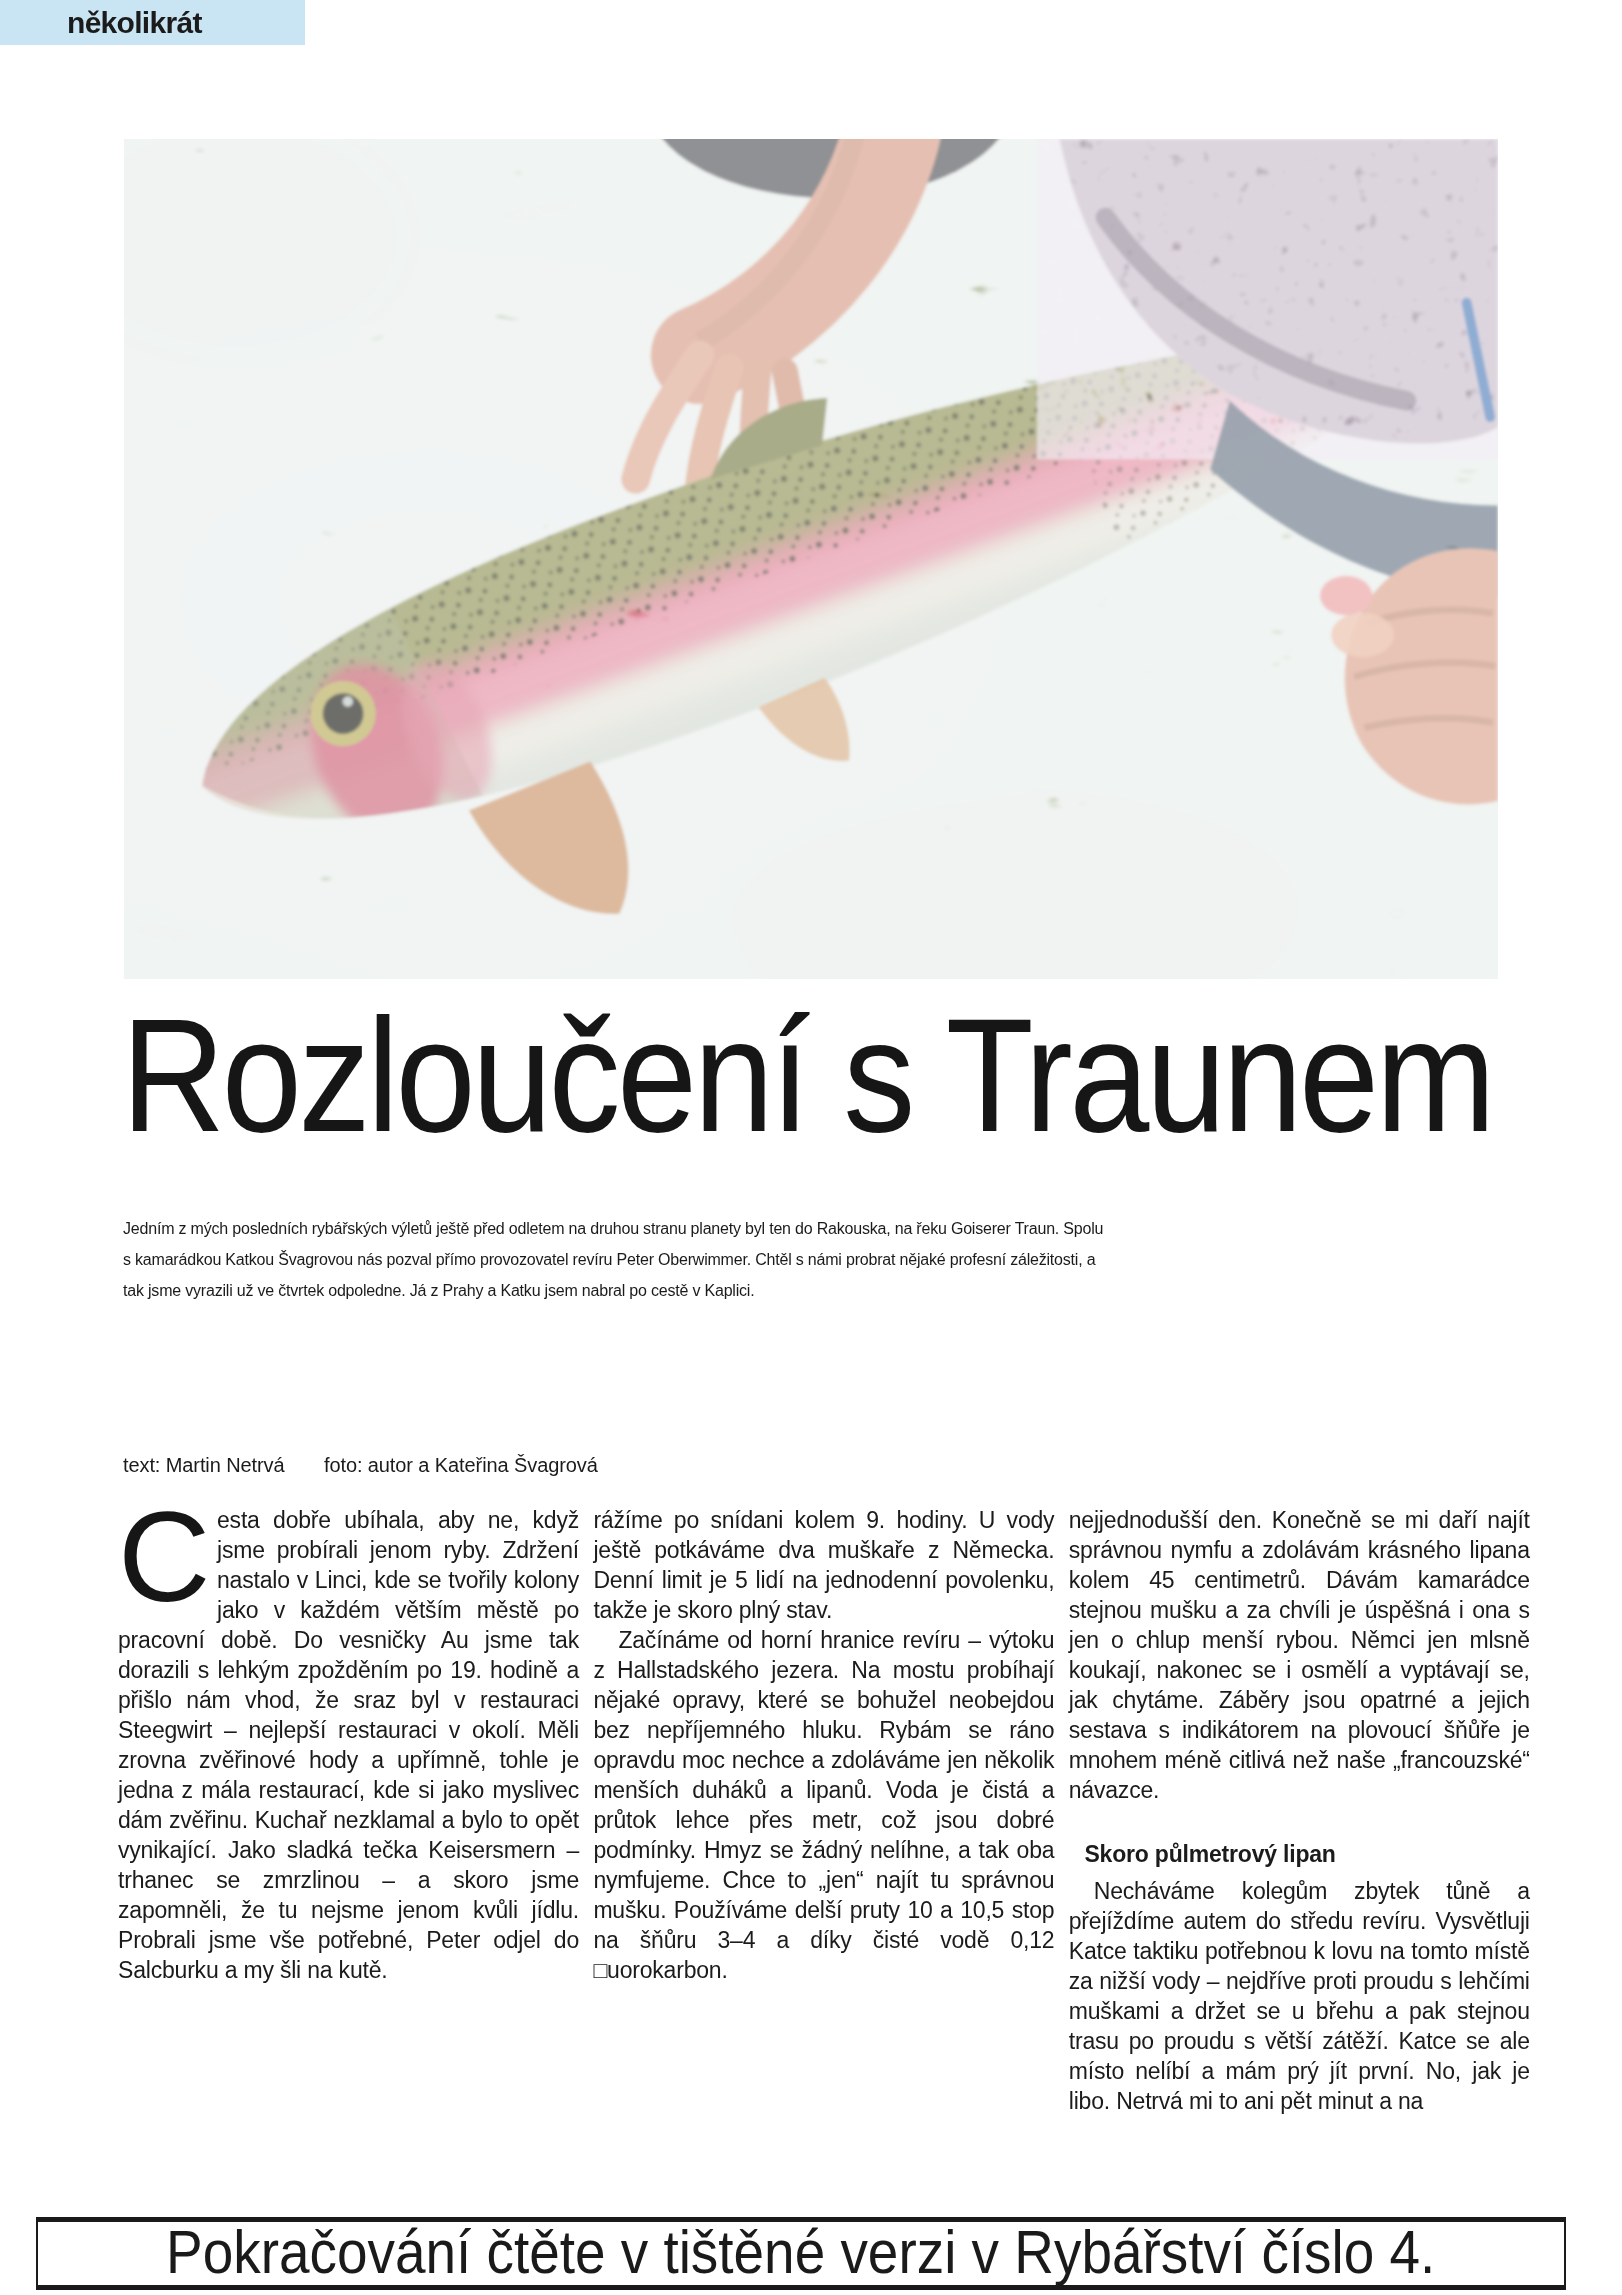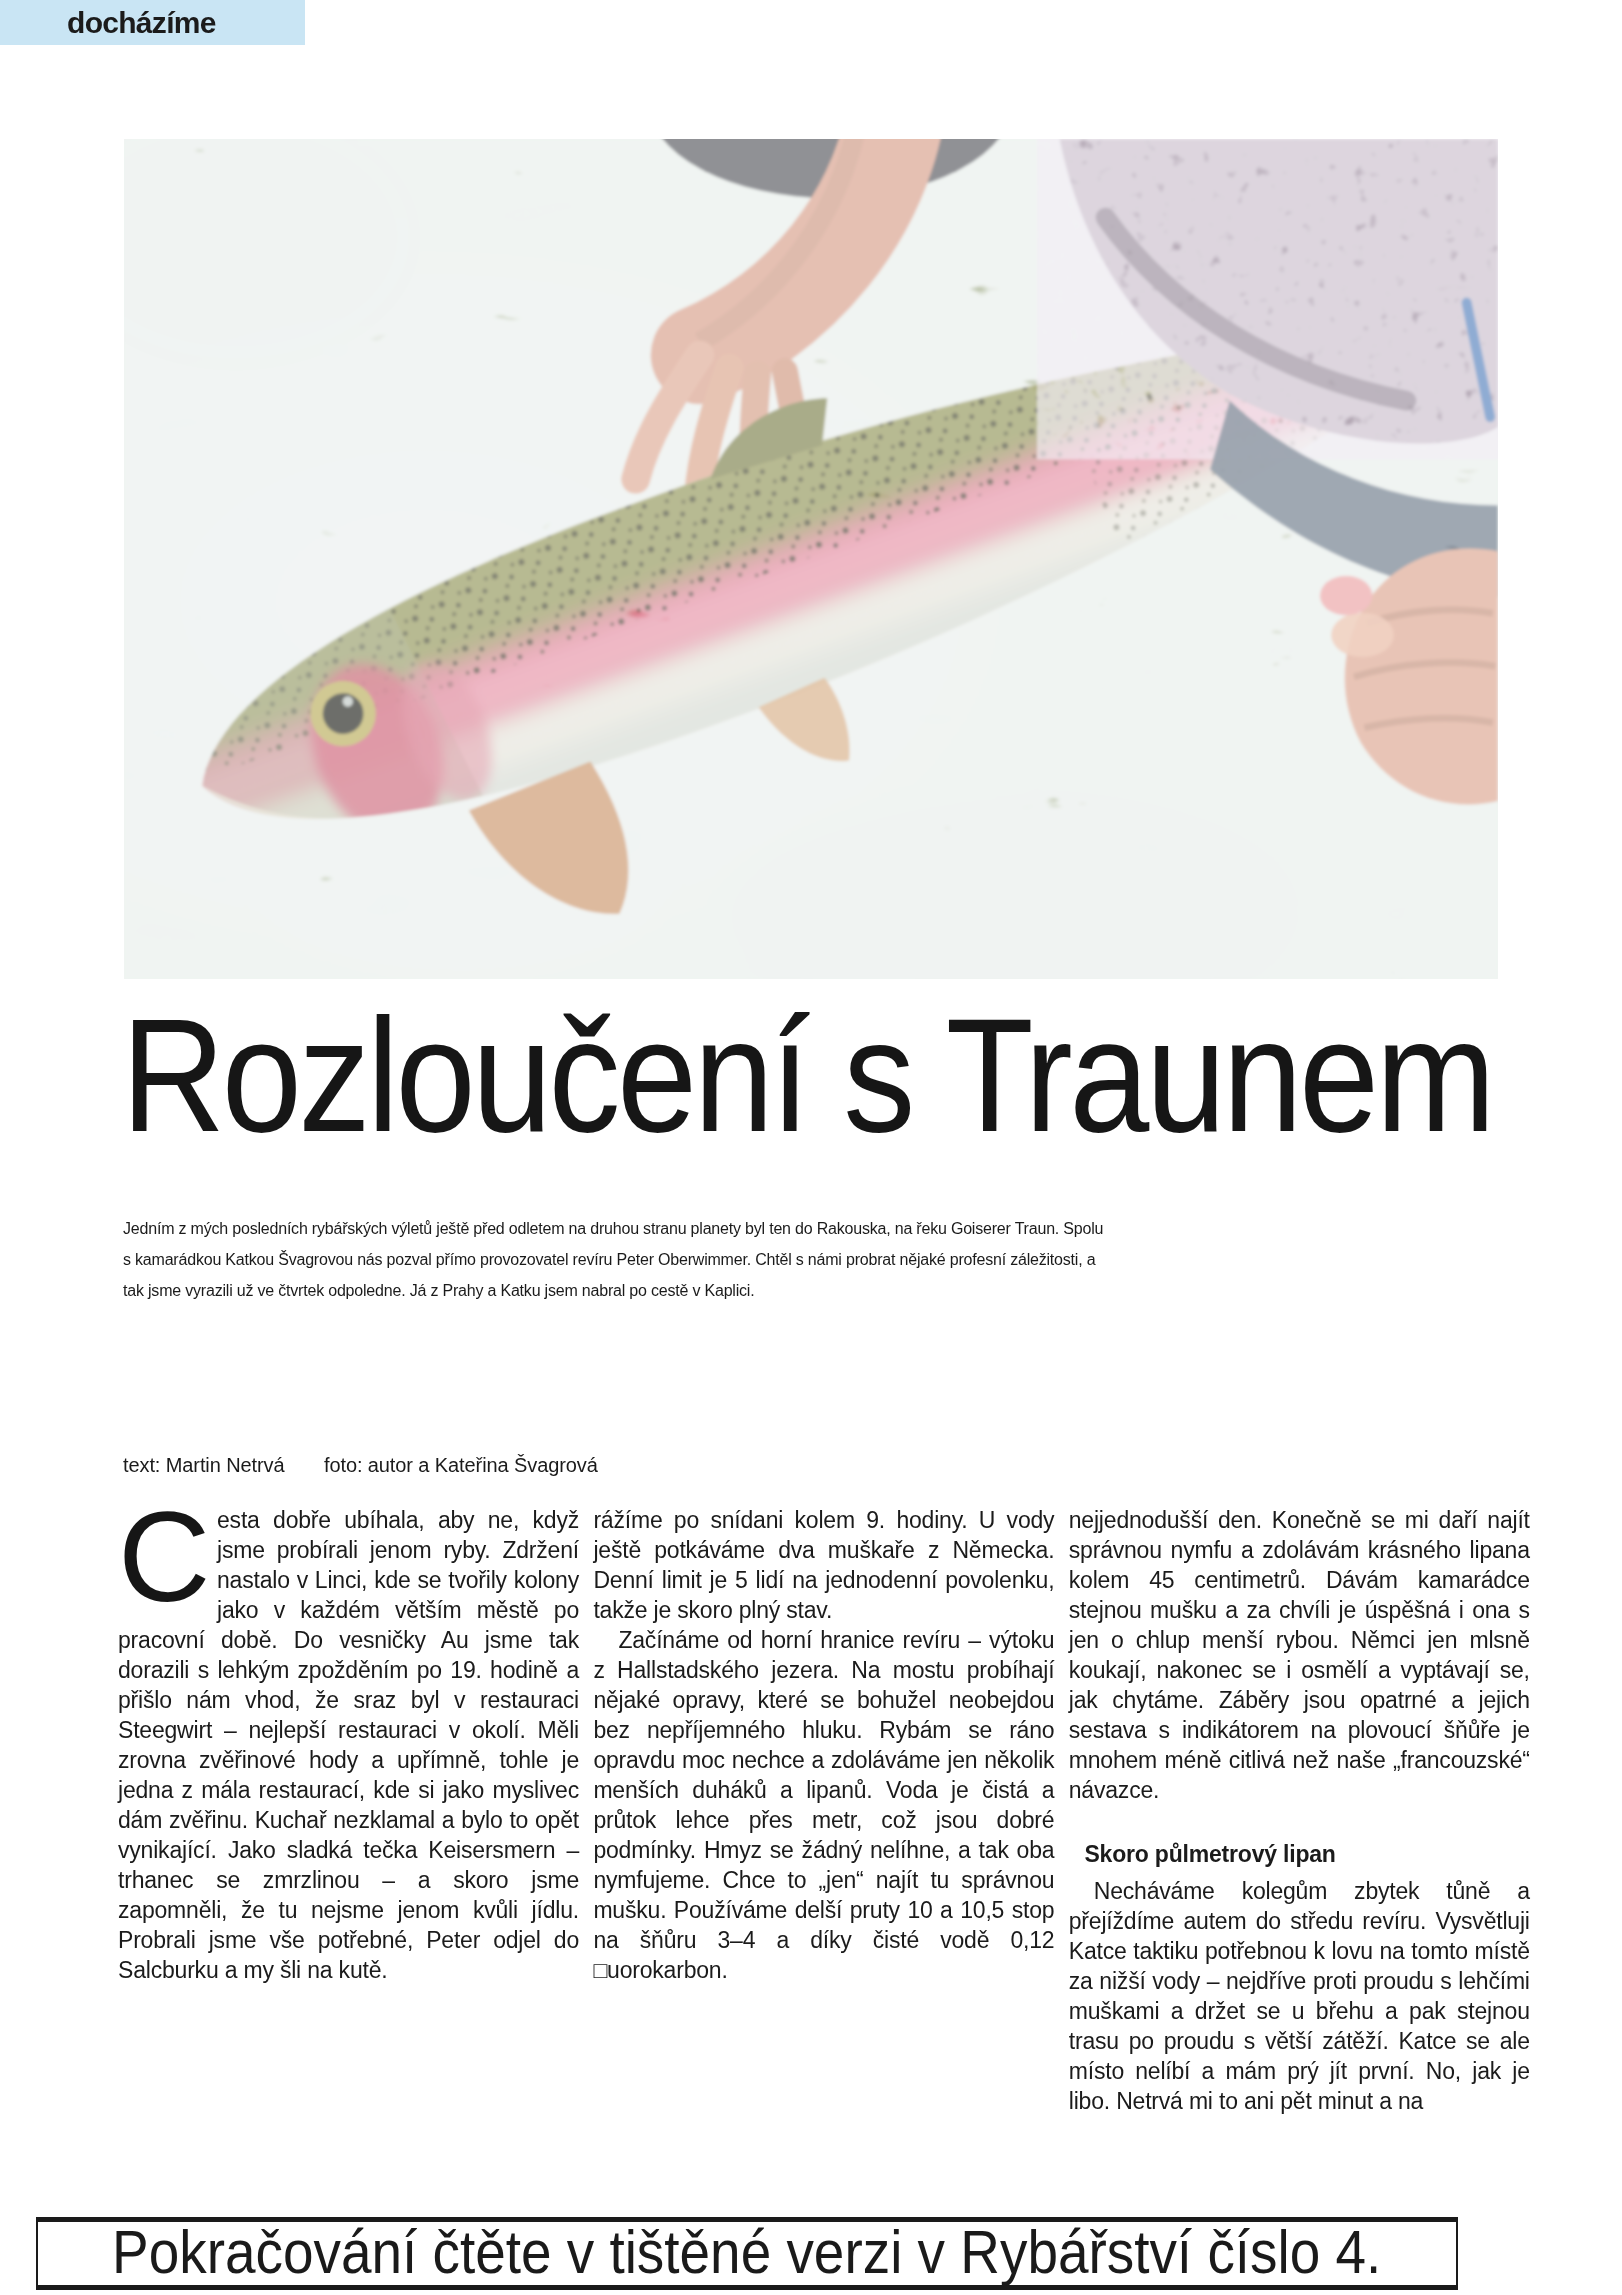--- a/index.html
+++ b/index.html
@@ -46,37 +46,37 @@
   .body-p.indent { text-indent:25px; }
   .dropcap {
     float:left; font-size:128px; line-height:97px; height:97px;
     margin:2.6px 9.2px 0 0; letter-spacing:-2.6px; color:#161616;
   }
   .subhead {
     font-size:23px; line-height:30px; font-weight:700;
     margin:34px 0 6.5px 0; padding-left:15.7px; letter-spacing:-0.2px;
   }
   .footer-box {
-    position:absolute; left:36px; top:2217px; width:1422px; height:73px;
+    position:absolute; left:36px; top:2217px; width:1530px; height:73px;
     border-top:5.9px solid #1a1a1a; border-bottom:5.9px solid #1a1a1a;
     border-left:2px solid #1a1a1a; border-right:2px solid #1a1a1a;
     background:#ffffff; display:flex; align-items:center; justify-content:center;
   }
   .footer-box svg { display:block; width:1546px; height:62px; overflow:visible; }
   .footer-box text {
     font-family:"Liberation Sans", sans-serif; font-size:92px; fill:#1a1a1a;
   }
 </style>
 </head>
 <body>
 
 <div class="page">
 
   <div class="section-tab">
-    <span>docházíme</span>
+    <span>několikrát</span>
   </div>
 
   <div class="photo">
     <svg viewBox="0 0 2100 1284" preserveAspectRatio="none">
       <defs>
         <filter id="waterNoise" x="-5%" y="-5%" width="110%" height="110%">
           <feTurbulence type="fractalNoise" baseFrequency="0.011 0.028" numOctaves="3" seed="11"></feTurbulence>
           <feColorMatrix type="matrix" values="0 0 0 0 0.93  0 0 0 0 0.96  0 0 0 0 0.97  2.6 2.6 2.6 -2.2 0"></feColorMatrix>
         </filter>
         <filter id="darkNoise" x="-5%" y="-5%" width="110%" height="110%">

